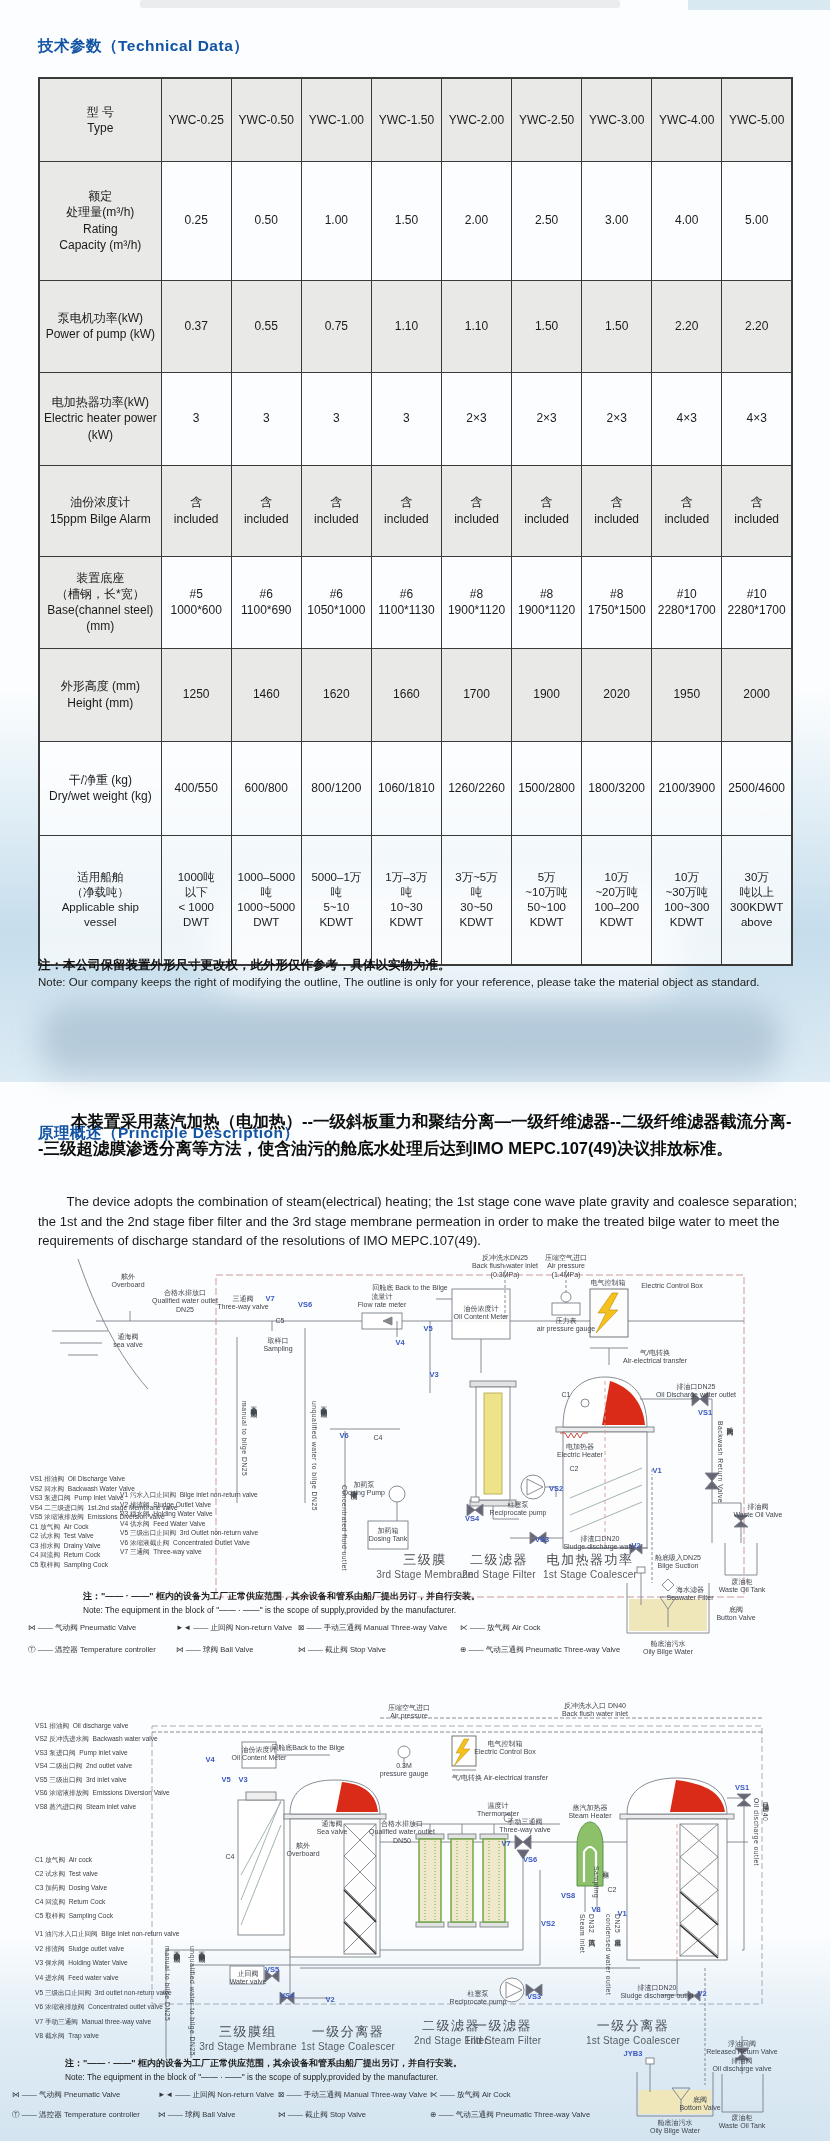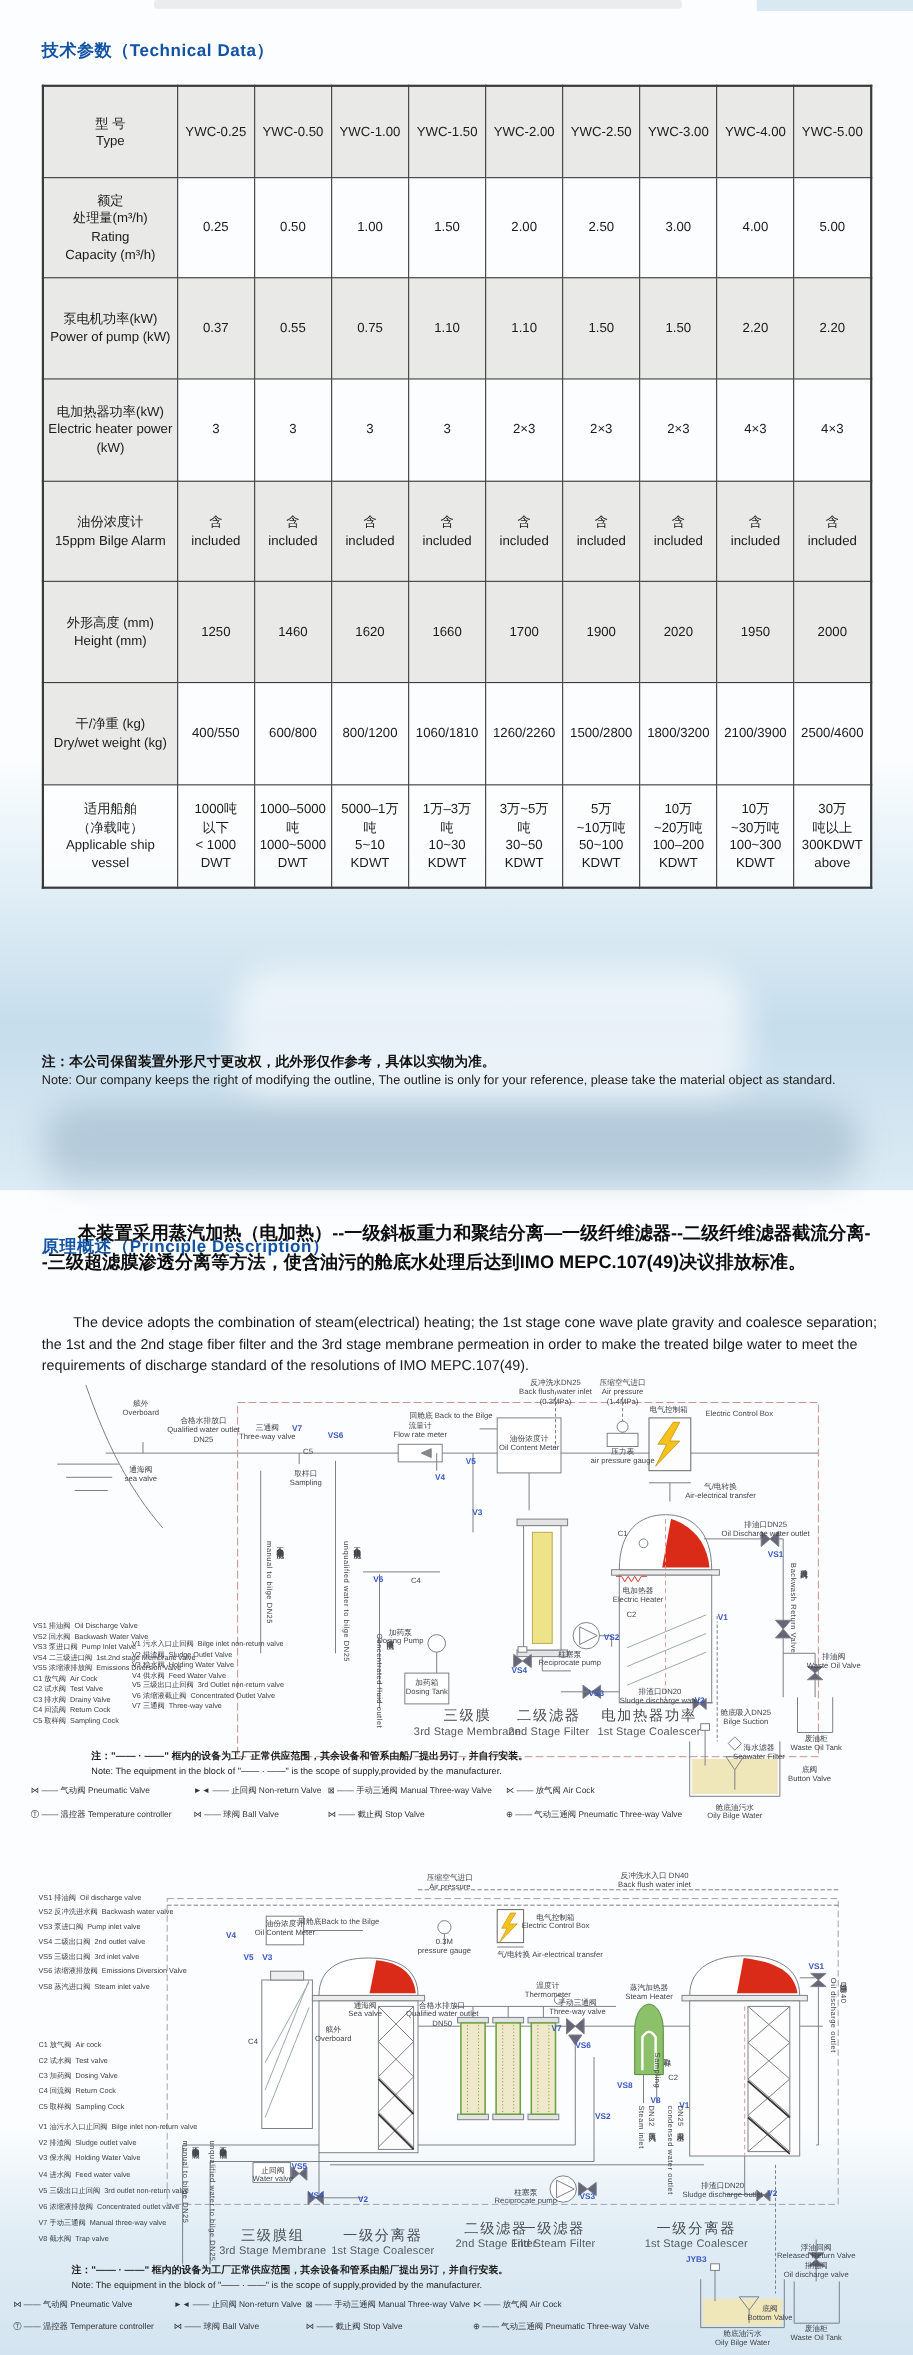--- a/index.html
+++ b/index.html
@@ -21,21 +21,21 @@
 
   
   #tt{position:absolute;left:38px;top:77px;width:755px;border-collapse:collapse;table-layout:fixed;
       border:2px solid #3a3a3a;z-index:2;}
   #tt th,#tt td{border:1px solid #3a3a3a;text-align:center;vertical-align:middle;
       font-size:12px;font-weight:normal;color:#1b1b1b;white-space:pre-line;line-height:1.35;padding:0 1px;}
   #tt .lab{background:#e9e9e7;font-size:12px;}
   #tt th.model{background:#e9e9e7;font-size:12px;}
   #tt td{background:rgba(252,253,254,.92);}
   #tt td.sh{background:#e9e9e7;}
-  #tt tr:nth-child(1){height:83px}#tt tr:nth-child(2){height:91px}#tt tr:nth-child(3){height:92px}
+  #tt tr:nth-child(1){height:83px}#tt tr:nth-child(2){height:119px}#tt tr:nth-child(3){height:92px}
   #tt tr:nth-child(4){height:93px}#tt tr:nth-child(5){height:91px}#tt tr:nth-child(6){height:92px}
   #tt tr:nth-child(7){height:93px}#tt tr:nth-child(8){height:94px}
   #tt tr:nth-child(9){height:130px}#tt tr:nth-child(9) td{font-size:11.5px;line-height:1.3;margin-left:12px;}
   #tt tr:nth-child(8) td{background:rgba(255,255,255,.78);}
   #tt tr:nth-child(9) td{background:rgba(255,255,255,.7);}
 
   .note-wrap{position:absolute;left:38px;top:956px;width:760px;z-index:2;}
   .note-zh{font-size:12.5px;color:#111;font-weight:bold;line-height:1.5;}
   .note-en{font-size:11.5px;color:#222;line-height:1.35;}
 
@@ -156,20 +156,44 @@
           <td class="sh">含
 included</td>
           <td class="sh">含
 included</td>
           <td class="sh">含
 included</td>
           <td class="sh">含
 included</td>
           <td class="sh">含
 included</td>
+        </tr>
+        <tr>
+          <td class="lab">装置底座
+（槽钢，长*宽）
+Base(channel steel)
+(mm)</td>
+          <td>#5
+1000*600</td>
+          <td>#6
+1100*690</td>
+          <td>#6
+1050*1000</td>
+          <td>#6
+1100*1130</td>
+          <td>#8
+1900*1120</td>
+          <td>#8
+1900*1120</td>
+          <td>#8
+1750*1500</td>
+          <td>#10
+2280*1700</td>
+          <td>#10
+2280*1700</td>
         </tr>
         <tr>
           <td class="lab">外形高度 (mm)
 Height (mm)</td>
           <td class="sh">1250</td>
           <td class="sh">1460</td>
           <td class="sh">1620</td>
           <td class="sh">1660</td>
           <td class="sh">1700</td>
           <td class="sh">1900</td>

